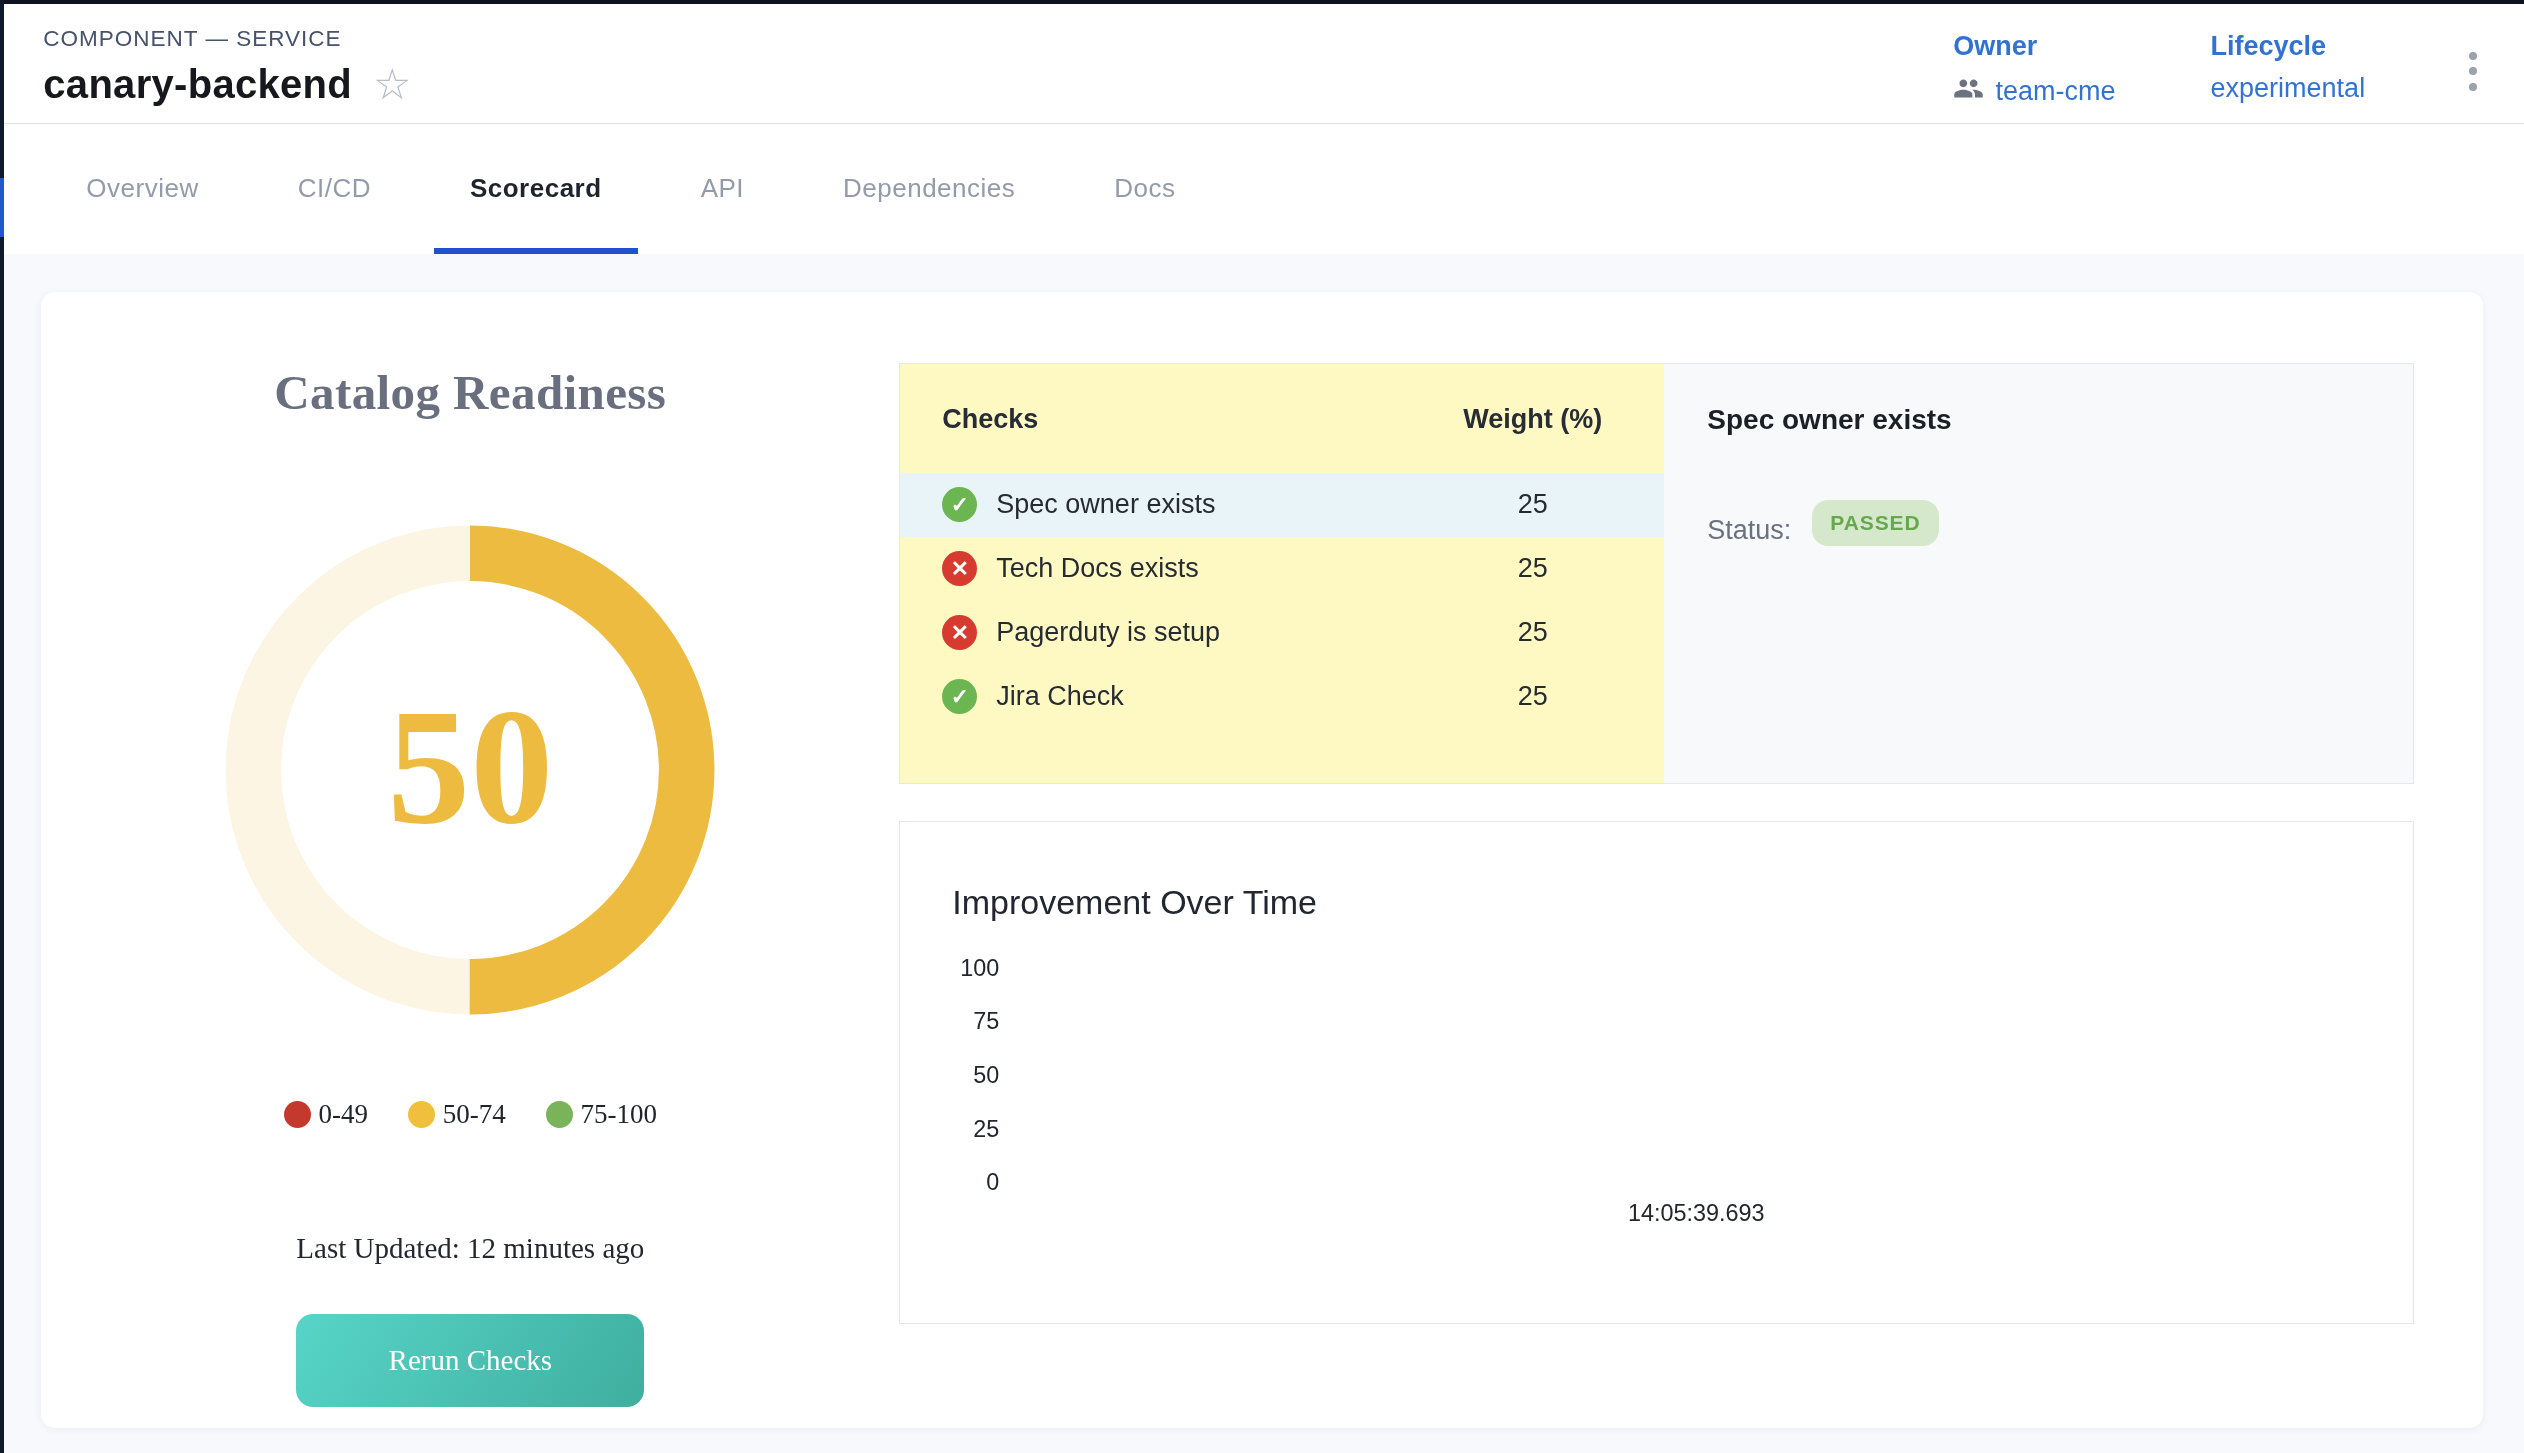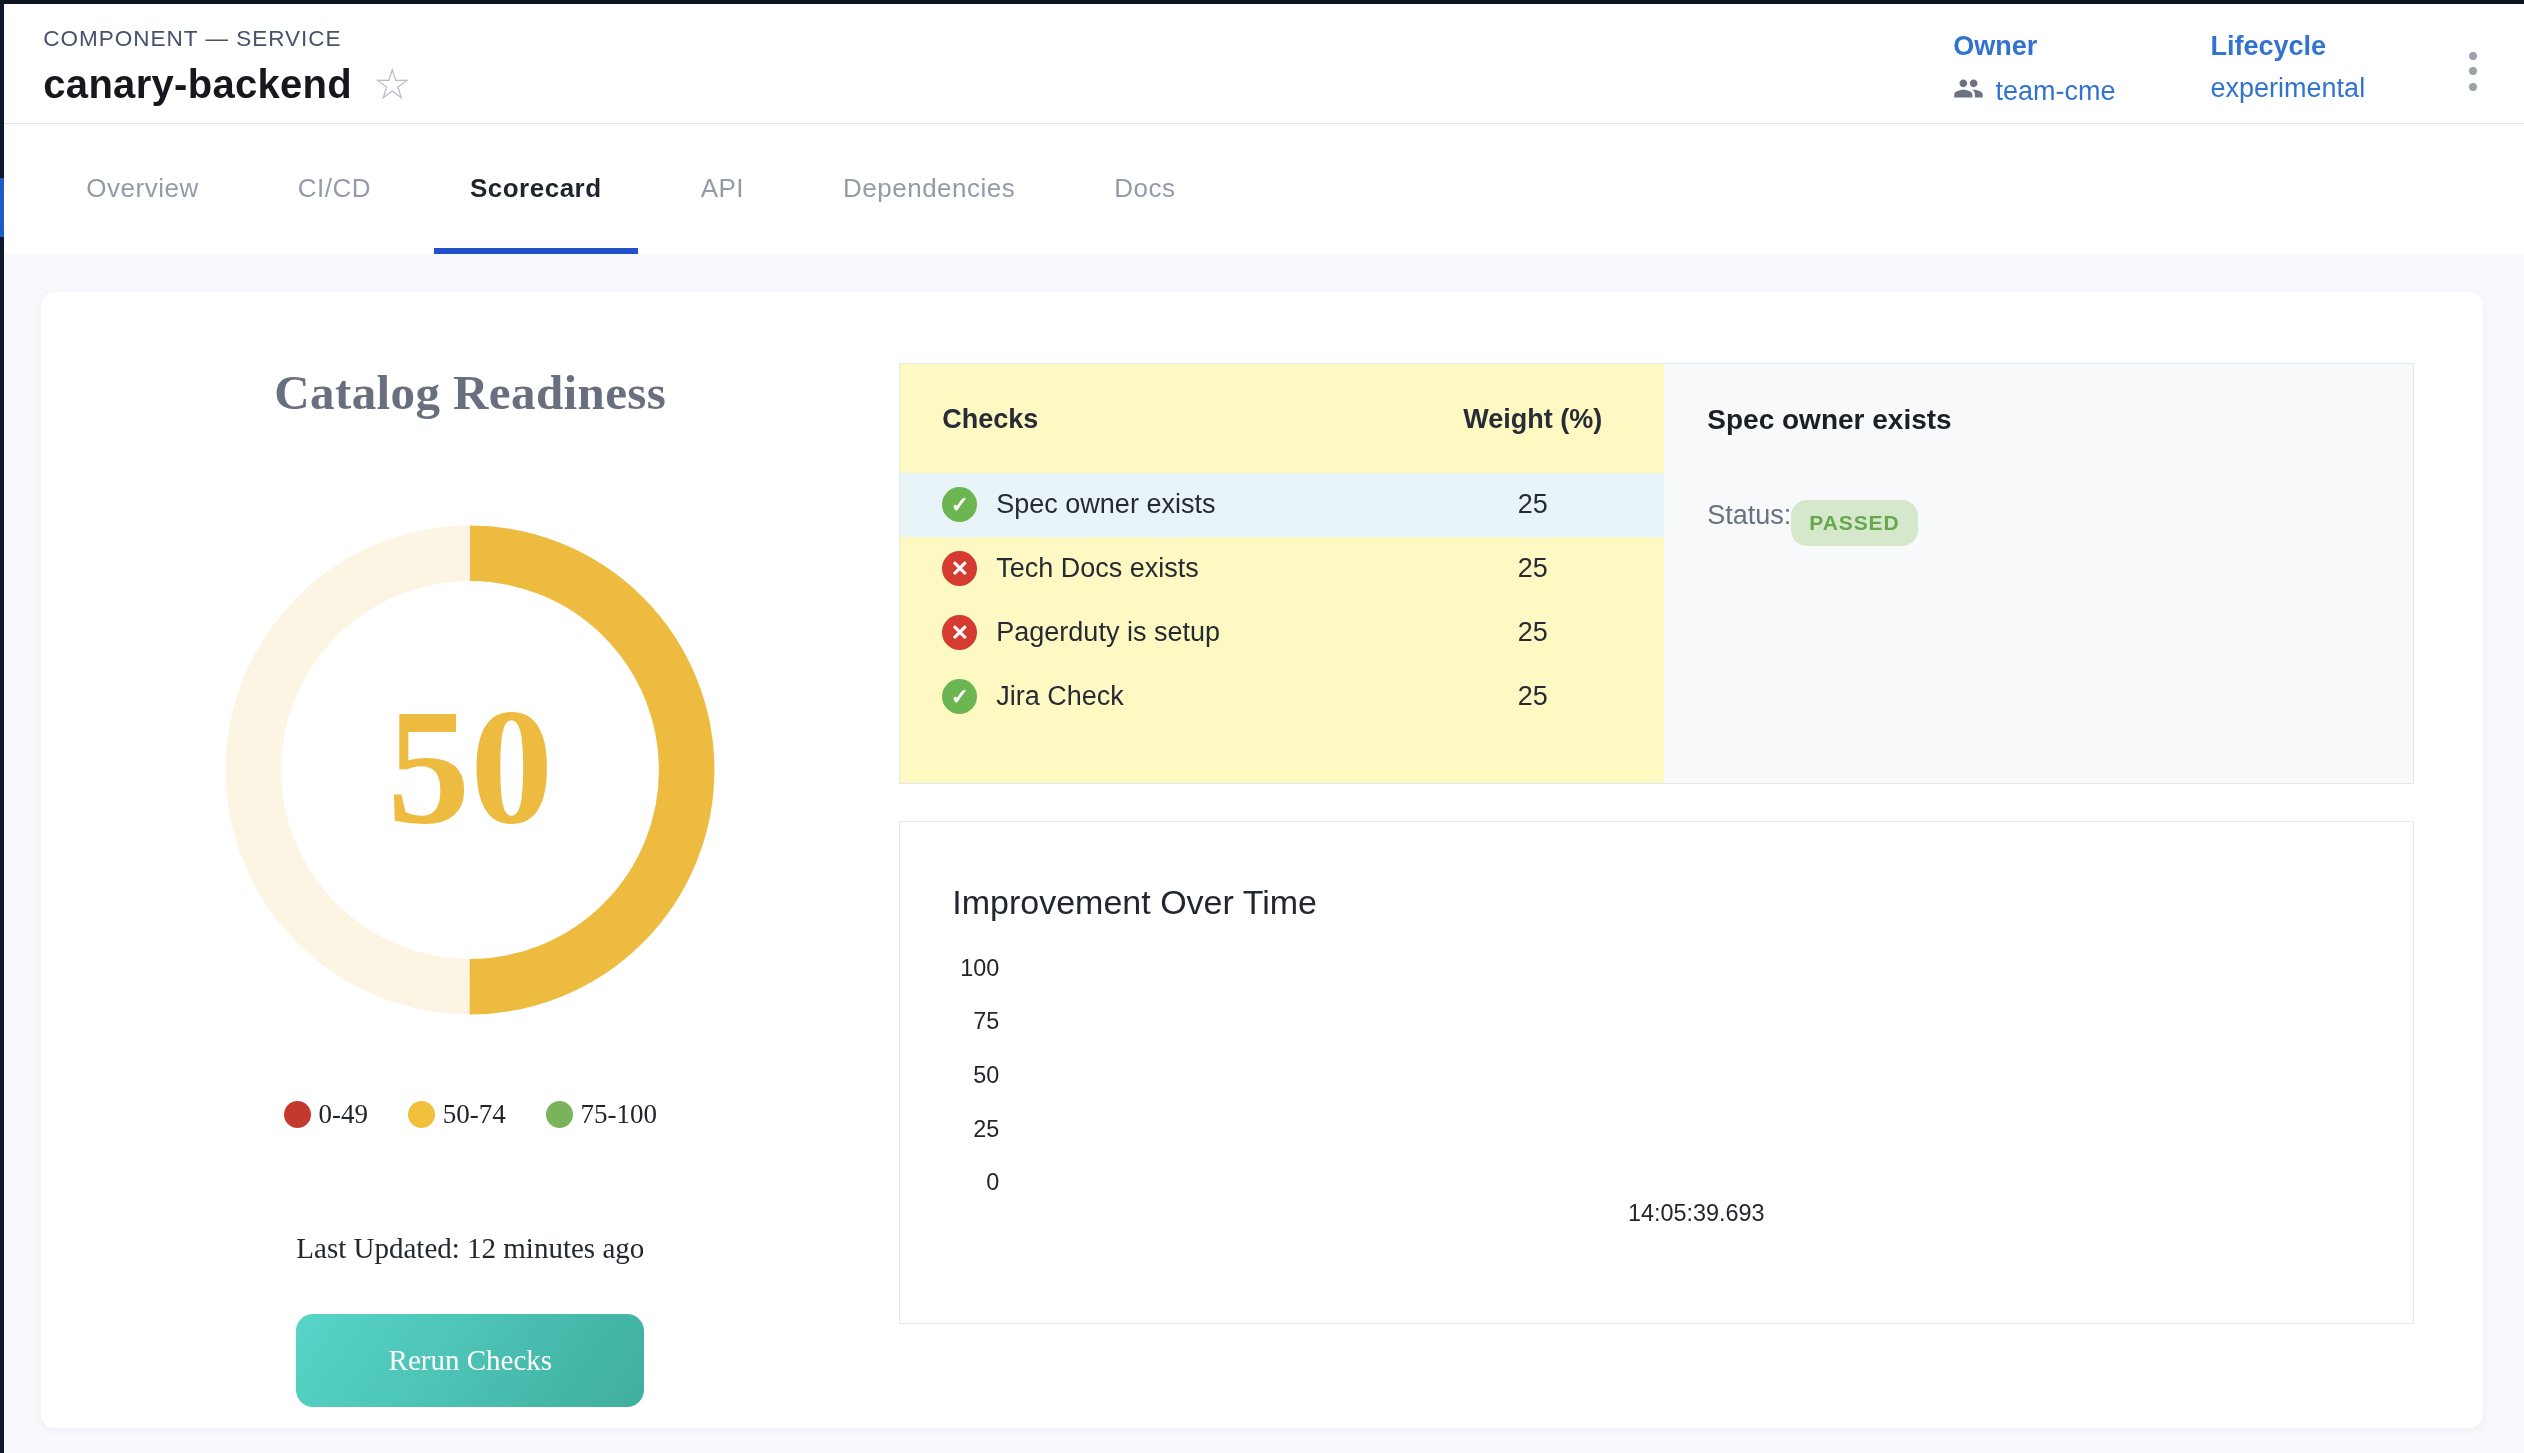--- a/index.html
+++ b/index.html
@@ -61,21 +61,21 @@
   .check-icon { width:35px; height:35px; border-radius:50%; display:flex; align-items:center; justify-content:center;
                 color:#fff; font-size:21.7px; font-weight:700; margin-right:19px; flex:none; }
   .check-icon.passed { background:#6cb651; } .check-icon.failed { background:#d63b2f; }
   .check-icon.passed::before { content:"✓"; } .check-icon.failed::before { content:"✕"; }
   .crow-label { flex:1; font-size:27px; color:#262b33; }
   .crow-weight { width:263px; text-align:center; font-size:27px; color:#262b33; }
 
   
   .detail-panel { flex:1; background:#f7f9fb; padding:40px 43px; }
   .detail-title { font-size:28px; font-weight:700; color:#1b1f26; }
-  .status-row { margin-top:64px; display:flex; align-items:flex-start; }
+  .status-row { margin-top:64px; display:flex; align-items:flex-end; gap:21px; }
   .status-label { font-size:27px; color:#6a7280; }
   .badge { background:#d6e8cb; color:#67a74d; font-size:21px; font-weight:600; letter-spacing:0.9px; padding:11.3px 18px; border-radius:16px; }
 
   
   .chart-box { position:absolute; left:858px; top:529px; width:1515px; height:503px; border:1.7px solid #e5e7ee; background:#fff; }
   .chart-title { position:absolute; left:52px; top:61px; font-size:34px; font-weight:400; color:#22262e; }
   .y-tick { position:absolute; left:31px; width:68px; text-align:right; font-size:23.4px; color:#23272d; }
   .x-tick { position:absolute; left:666px; top:378px; width:260px; text-align:center; font-size:23.4px; color:#23272d; }
 </style>
 </head>

